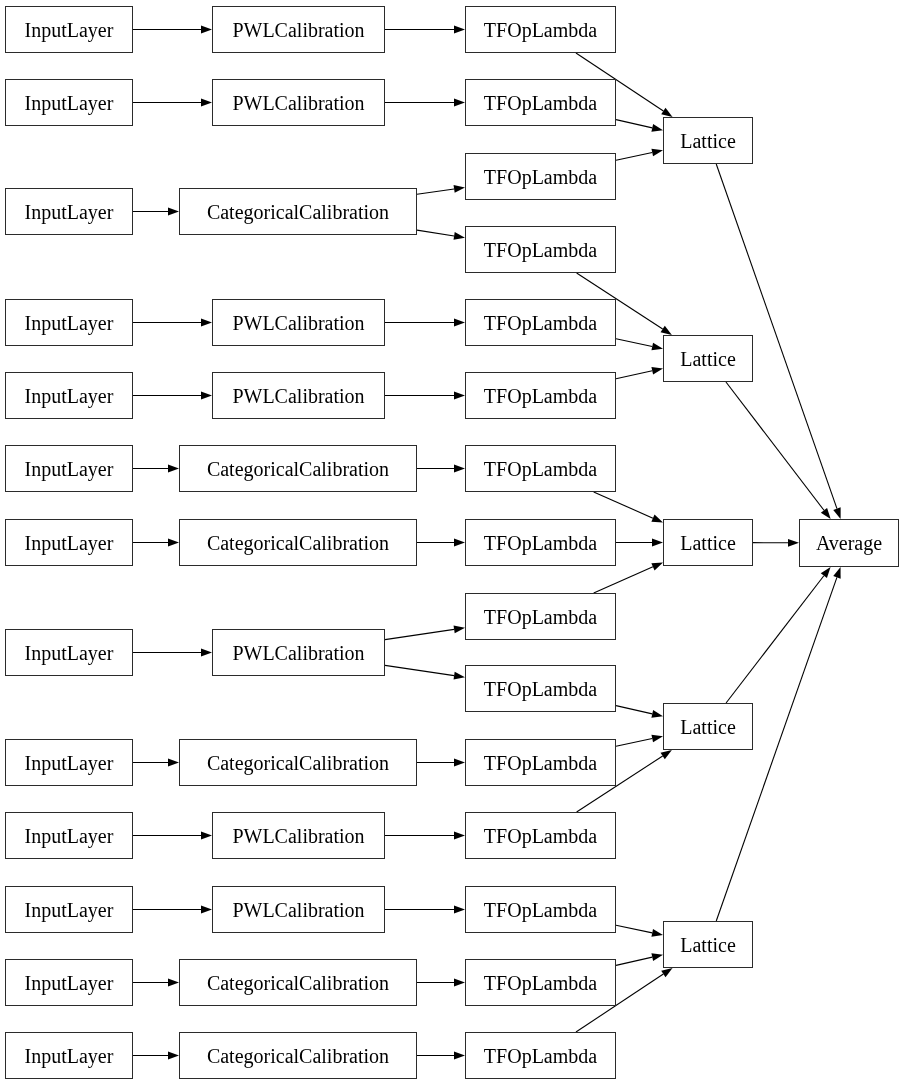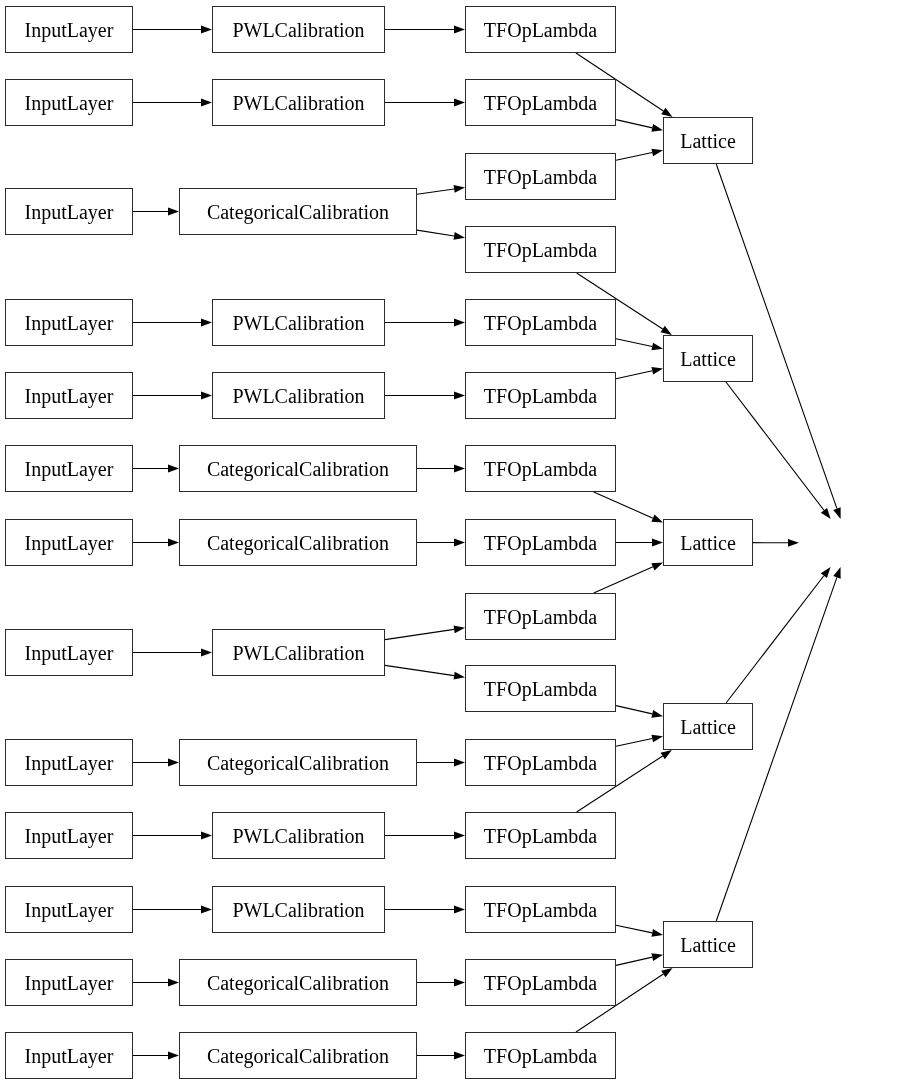--- a/index.html
+++ b/index.html
@@ -189,13 +189,14 @@
     <div class="node" style="left: 465px; top: 739px; width: 151px; height: 47px; background: rgb(255, 255, 255); border-color: rgb(43, 43, 43);">TFOpLambda</div>
     <div class="node" style="left: 465px; top: 812px; width: 151px; height: 47px; background: rgb(255, 255, 255); border-color: rgb(43, 43, 43);">TFOpLambda</div>
     <div class="node" style="left: 465px; top: 886px; width: 151px; height: 47px; background: rgb(255, 255, 255); border-color: rgb(43, 43, 43);">TFOpLambda</div>
     <div class="node" style="left: 465px; top: 959px; width: 151px; height: 47px; background: rgb(255, 255, 255); border-color: rgb(43, 43, 43);">TFOpLambda</div>
     <div class="node" style="left: 465px; top: 1032px; width: 151px; height: 47px; background: rgb(255, 255, 255); border-color: rgb(43, 43, 43);">TFOpLambda</div>
     <div class="node" style="left: 663px; top: 117px; width: 90px; height: 47px; background: rgb(255, 255, 255); border-color: rgb(43, 43, 43);">Lattice</div>
     <div class="node" style="left: 663px; top: 335px; width: 90px; height: 47px; background: rgb(255, 255, 255); border-color: rgb(43, 43, 43);">Lattice</div>
     <div class="node" style="left: 663px; top: 519px; width: 90px; height: 47px; background: rgb(255, 255, 255); border-color: rgb(43, 43, 43);">Lattice</div>
     <div class="node" style="left: 663px; top: 703px; width: 90px; height: 47px; background: rgb(255, 255, 255); border-color: rgb(43, 43, 43);">Lattice</div>
     <div class="node" style="left: 663px; top: 921px; width: 90px; height: 47px; background: rgb(255, 255, 255); border-color: rgb(43, 43, 43);">Lattice</div>
+    <div class="node" style="left: 799px; top: 519px; width: 100px; height: 48px; background: rgb(255, 255, 255); border-color: rgb(43, 43, 43);">Average</div>
   </div>
 
 </body></html>

